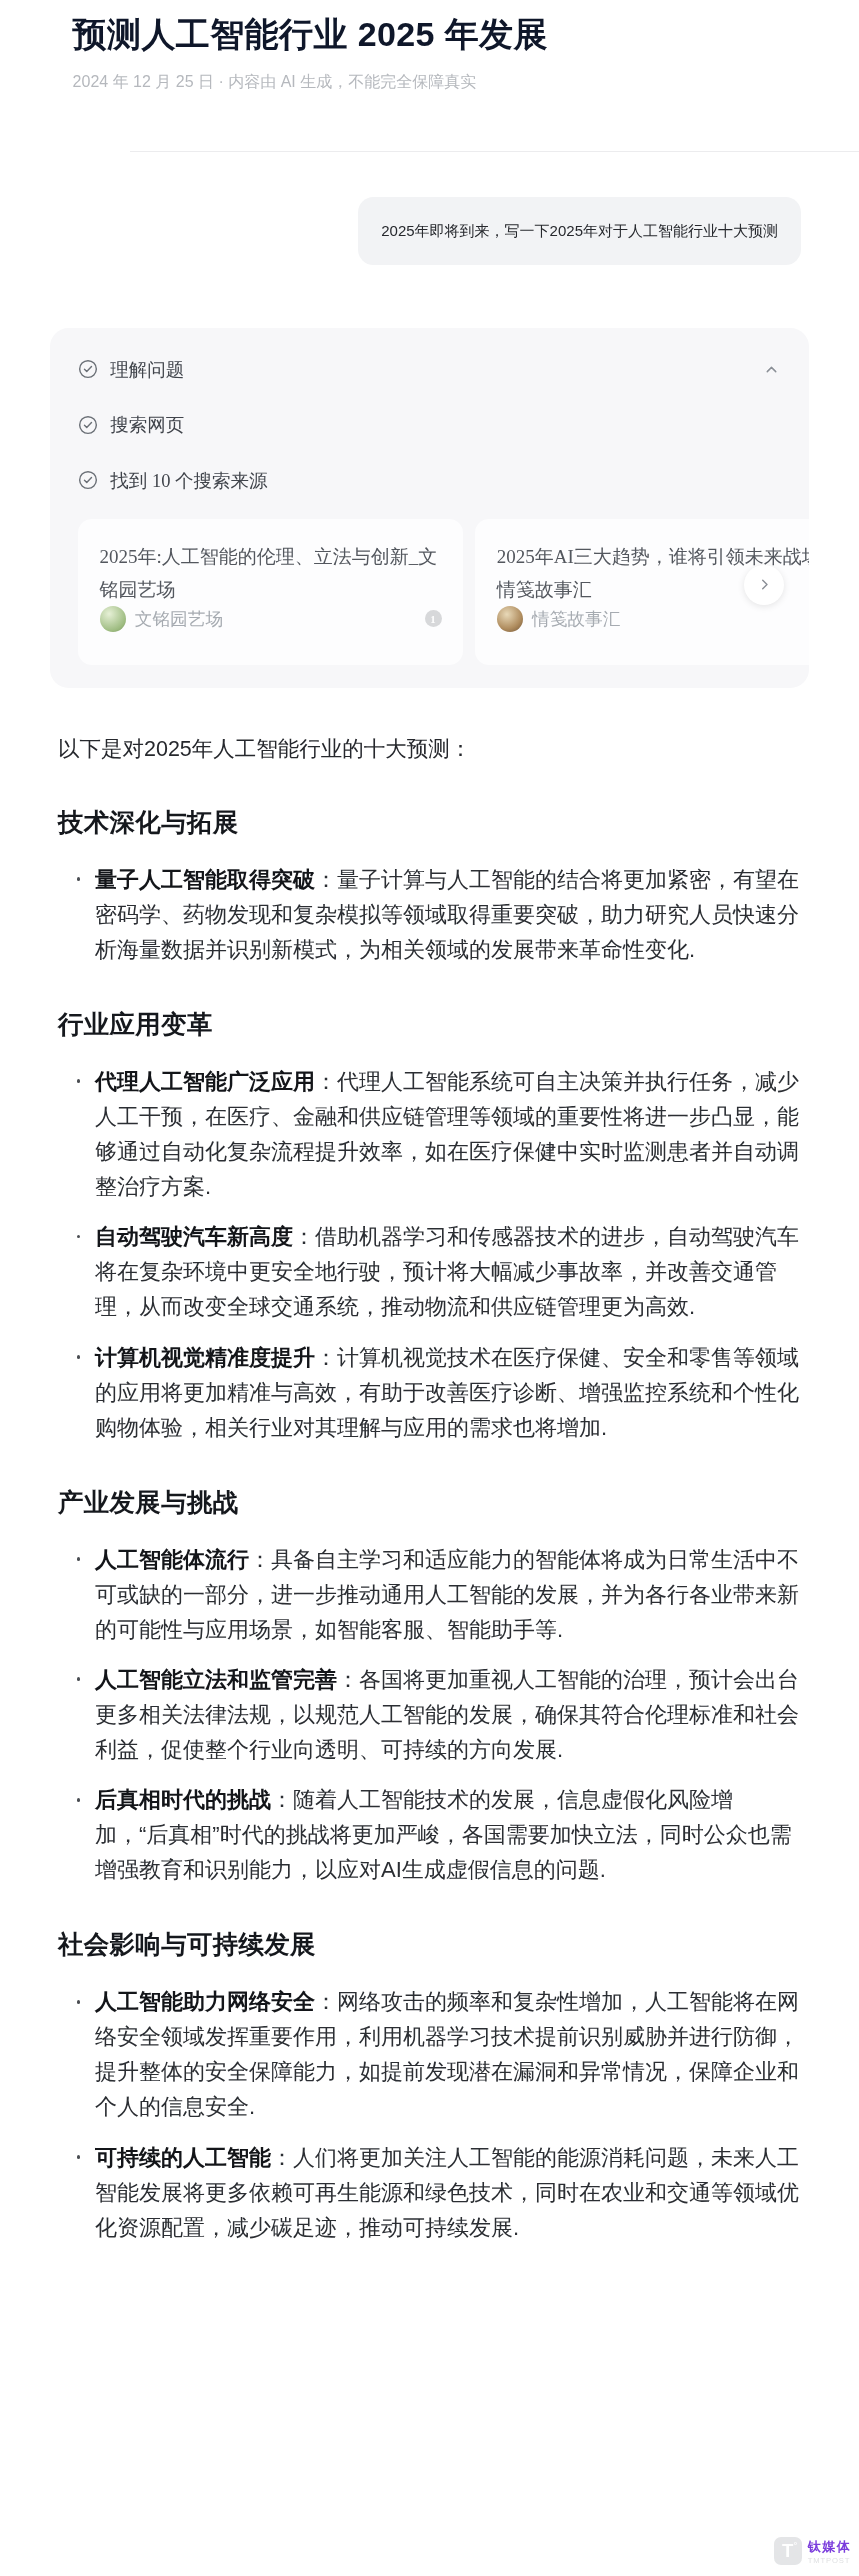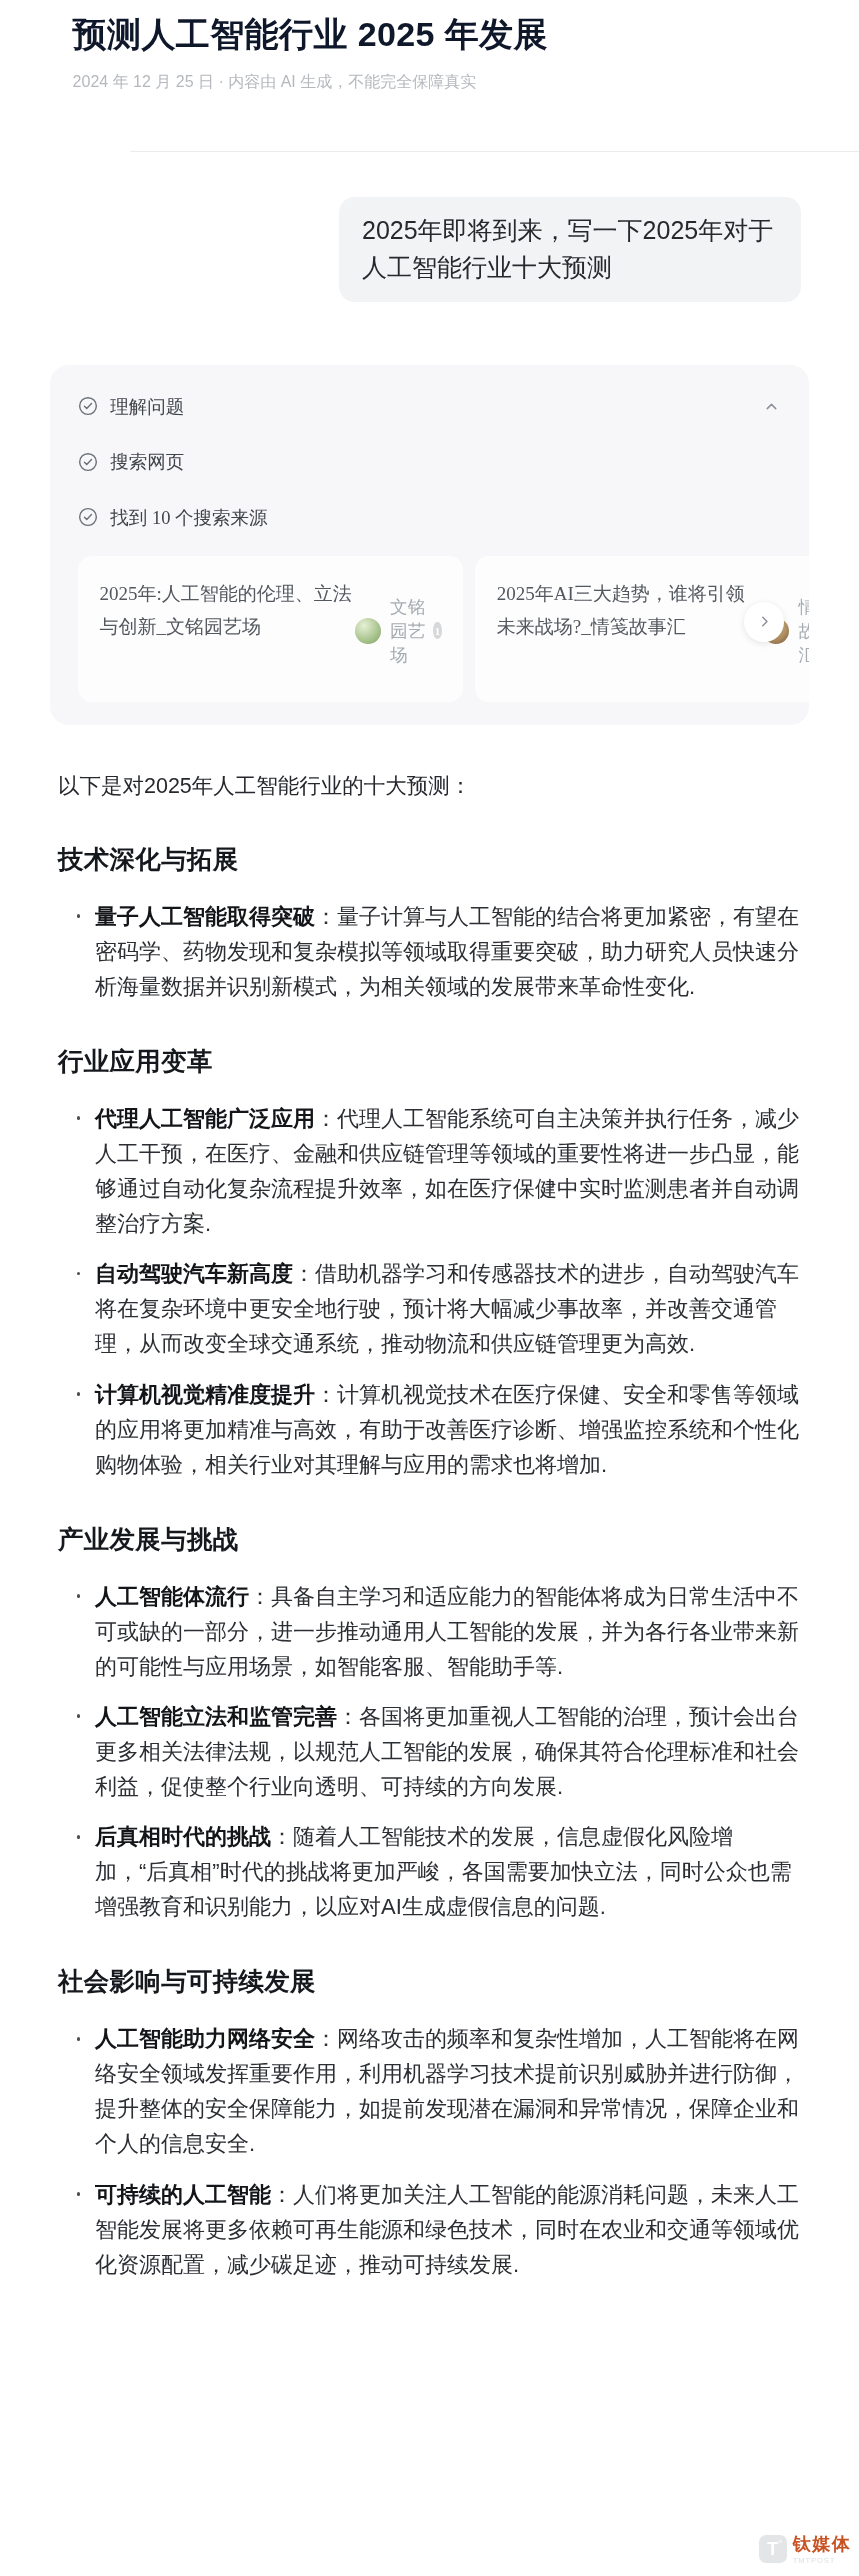--- a/index.html
+++ b/index.html
@@ -14,41 +14,41 @@
   .title {
     margin-left:14.6px; font-size:34px; line-height:46px; font-weight:700;
     color:#0f172a; letter-spacing:0.4px;
   }
   .meta { margin-left:14.6px; margin-top:15.4px; font-size:16px; color:#b5b8bd; }
   .divider { margin:58px 0 0 72px; width:729px; height:0.8px; background:#ececee; }
   
   .bubble-row { padding:45px 58px 0 58px; display:flex; justify-content:flex-end; }
   .bubble {
     max-width:462px; background:#f2f3f5; border-radius:15.4px;
-    padding:15.4px 23px; font-size:25px; line-height:37px; color:#26282d;
+    padding:15.4px 23px; font-size:15px; line-height:37px; color:#26282d;
   }
   
   .panel {
     position:relative; margin:63px auto 0 auto; width:759px;
     background:#f7f7f9; border-radius:18.5px; padding:24.6px 28px 23px 28px;
     overflow:hidden;
     font-family:Liberation Serif, serif;
   }
   .step-row { display:flex; align-items:center; height:34px; margin-bottom:21.5px; }
   .step-row:last-of-type { margin-bottom:0; }
   .step-icon { width:20px; height:20px; flex:0 0 20px; display:block; }
   .step-label { margin-left:12.3px; font-size:18.5px; color:#40444b; }
   .collapse-btn {
     margin-left:auto; width:20px; height:20px; display:flex; align-items:center;
     justify-content:center; cursor:pointer;
   }
   .cards { display:flex; gap:12.3px; margin-top:10.8px; width:923px; }
   .card {
     flex:0 0 385px; height:146px; background:#fdfdfe; border-radius:14px;
-    padding:21px 21.5px 17px 21.5px; display:flex; 
+    padding:21px 21.5px 17px 21.5px; display:flex; flex-direction:column;
     justify-content:flex-start; cursor:pointer;
   }
   .card-title { font-size:19px; line-height:33px; color:#53575e; }
   .card-foot { display:flex; align-items:center; }
   .avatar {
     width:26px; height:26px; border-radius:50%; flex:0 0 26px;
   }
   .avatar.green { background:radial-gradient(circle at 35% 30%,#e6f0d6,#9dbb80 70%,#6d8c55); }
   .avatar.globe { background:radial-gradient(circle at 38% 32%,#e8d9b8,#b08d5f 60%,#6f5234); }
   .site-name { margin-left:9.2px; font-size:17.7px; color:#a6abb1; }
@@ -85,21 +85,21 @@
     position:absolute; right:7.7px; bottom:10.8px; display:flex; align-items:center;
     opacity:0.9;
   }
   .wm-logo {
     width:28px; height:28px; border-radius:7px; background:#e2e3e5;
     position:relative; color:#ffffff; font-weight:700; font-size:18.5px;
     display:flex; align-items:center; justify-content:center;
   }
   .wm-logo .deg { position:absolute; top:3.1px; right:4.6px; font-size:8.5px; font-weight:700; }
   .wm-text { margin-left:6.2px; display:flex; flex-direction:column; }
-  .wm-name { font-size:18px; font-weight:700; color:#c2410c; letter-spacing:1.5px; }
+  .wm-name { font-size:13px; font-weight:700; color:#6d28d9; letter-spacing:1.5px; }
   .wm-sub { font-size:7.7px; color:#dbdcde; letter-spacing:0.8px; }
 </style>
 </head>
 <body>
 
 <div class="page">
 
   <div class="header">
     <div class="title">预测人工智能行业 2025 年发展</div>
     <div class="meta">2024 年 12 月 25 日 · 内容由 AI 生成，不能完全保障真实</div>

